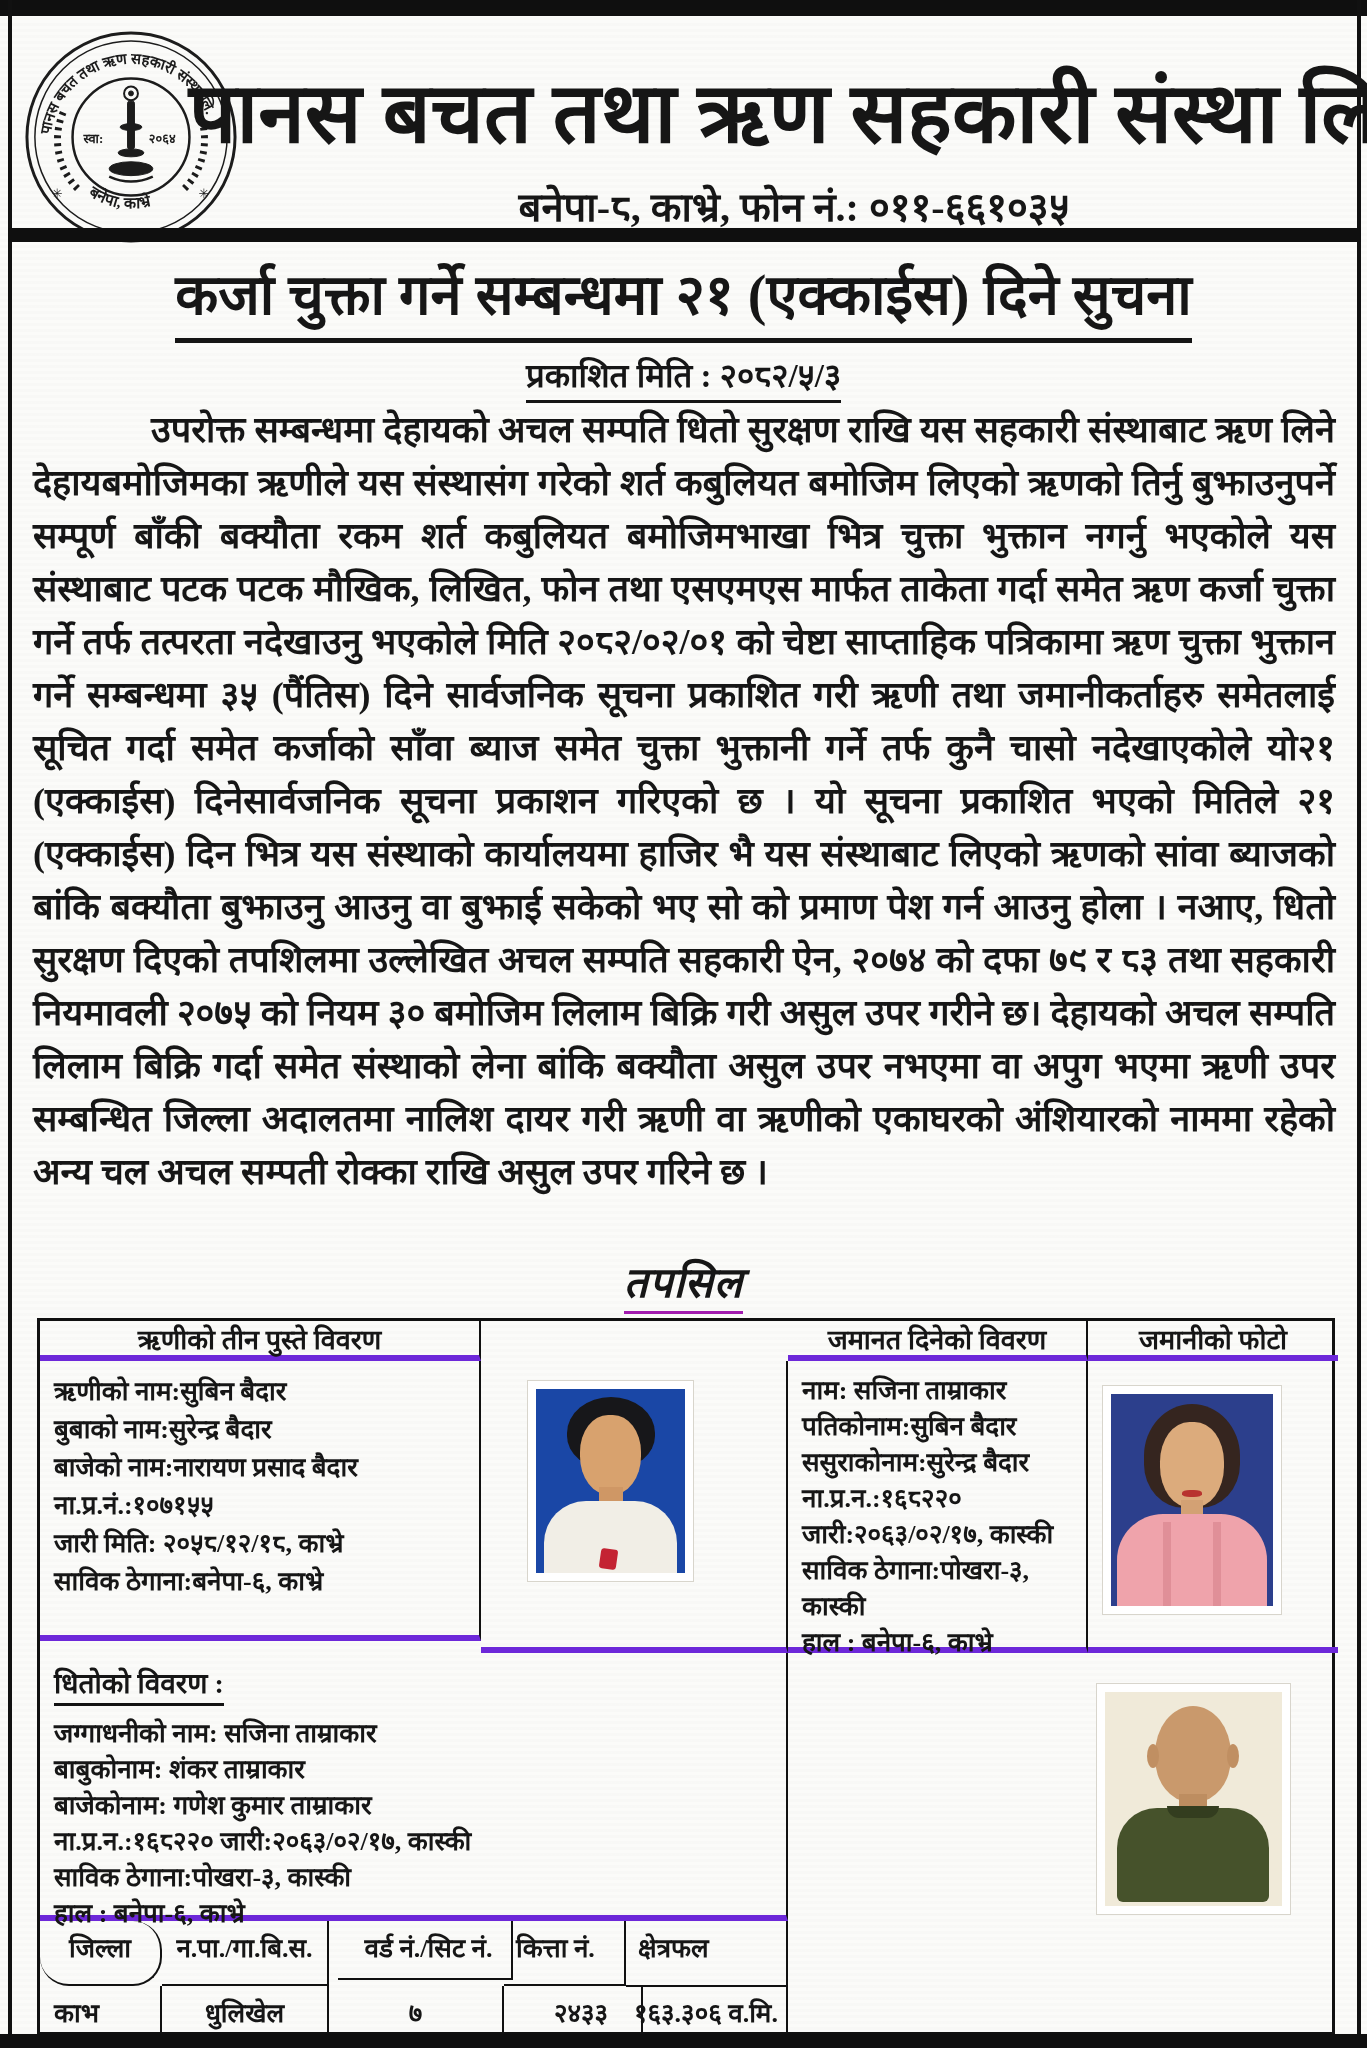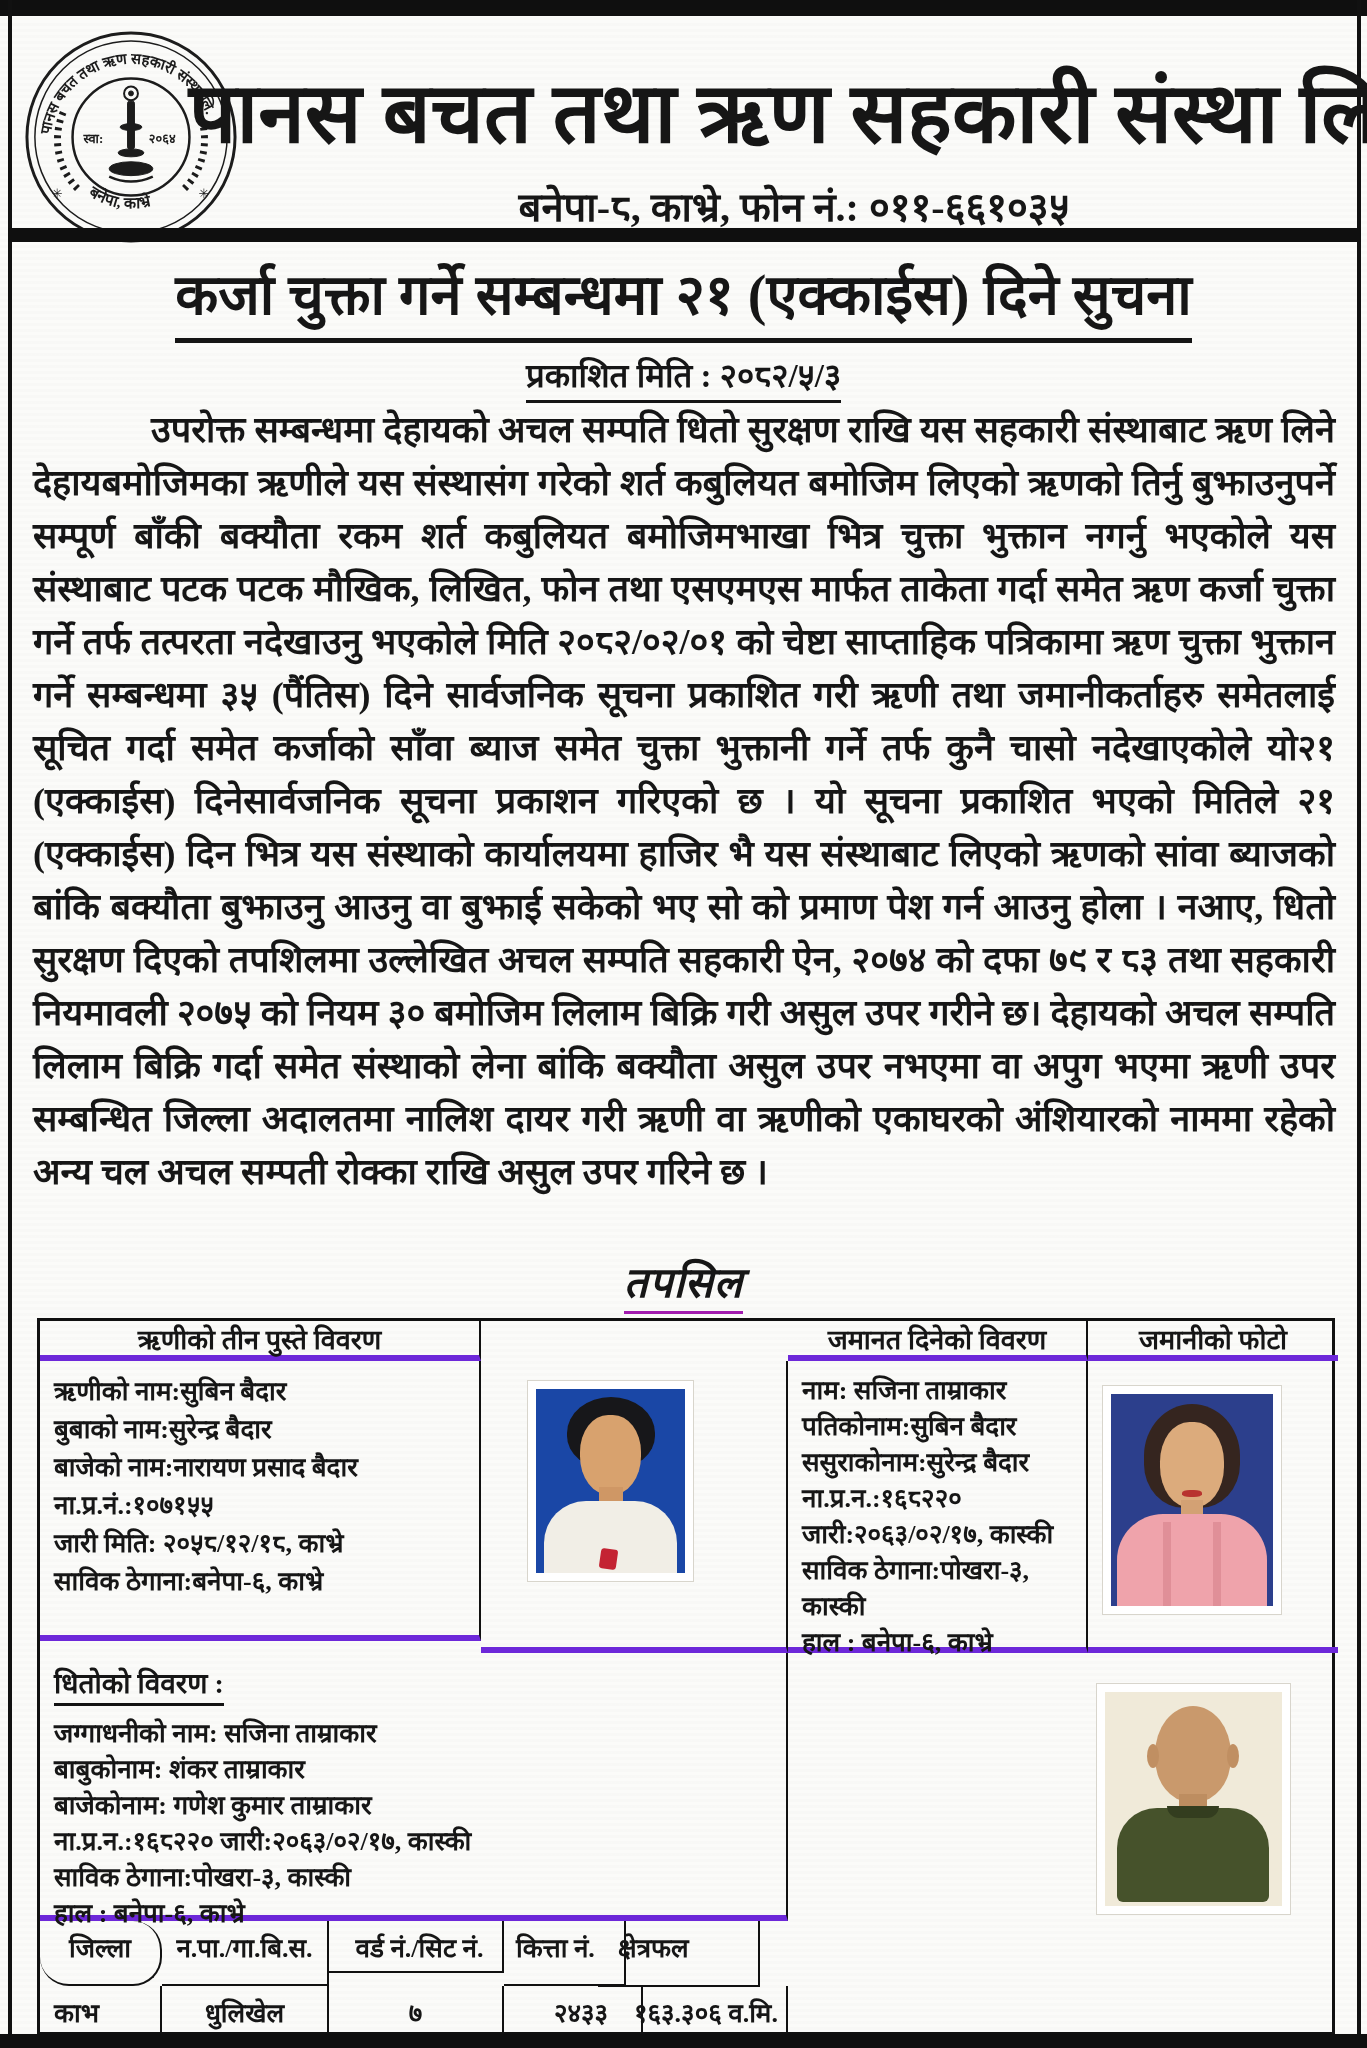--- a/index.html
+++ b/index.html
@@ -195,23 +195,23 @@
           <div class="abs" style="left:74px;top:102px;width:28px;height:20px;background:#bd8d60;"></div>
           <div class="abs" style="left:12px;top:116px;width:152px;height:94px;background:#46522b;border-radius:40px 40px 6px 6px;"></div>
           <div class="abs" style="left:62px;top:114px;width:52px;height:12px;background:#333d1f;border-radius:0 0 16px 16px;"></div>
         </div>
       </div>
     </div>
 
     <div class="ltable">
       <div class="lcell lhead" style="left:0;top:600px;width:122px;height:65px;border-radius:29px;">जिल्ला</div>
       <div class="lcell lhead" style="left:122px;top:600px;width:167px;height:65px;">न.पा./गा.बि.स.</div>
-      <div class="lcell lhead" style="left:289px;top:600px;width:175px;height:52px;padding-left:8px;">वर्ड नं./सिट नं.</div>
+      <div class="lcell lhead" style="left:298px;top:600px;width:175px;height:59px;padding-left:8px;">वर्ड नं./सिट नं.</div>
       <div class="lcell lhead" style="left:464px;top:600px;width:122px;height:65px;text-align:left;padding-left:12px;box-sizing:border-box;">कित्ता नं.</div>
-      <div class="lcell lhead" style="left:558px;top:600px;width:162px;height:66px;text-align:left;padding-left:20px;box-sizing:border-box;">क्षेत्रफल</div>
+      <div class="lcell lhead" style="left:586px;top:600px;width:162px;height:66px;text-align:left;padding-left:12px;box-sizing:border-box;">क्षेत्रफल</div>
 
       <div class="lcell lval bottom" style="left:0;top:665px;width:122px;height:52px;border-bottom:none;justify-content:flex-start;padding-left:14px;">काभ</div>
       <div class="lcell lval bottom" style="left:122px;top:665px;width:167px;height:52px;border-bottom:none;">धुलिखेल</div>
       <div class="lcell lval bottom" style="left:289px;top:665px;width:175px;height:52px;border-bottom:none;">७</div>
       <div class="lcell lval bottom" style="left:481px;top:665px;width:122px;height:52px;border-bottom:none;">२४३३</div>
       <div class="lcell lval bottom" style="left:586px;top:665px;width:162px;height:52px;border-bottom:none;">१६३.३०६ व.मि.</div>
     </div>
   </div>
 
   <div class="bar" style="left:0;top:2034px;width:1367px;height:14px;"></div>

